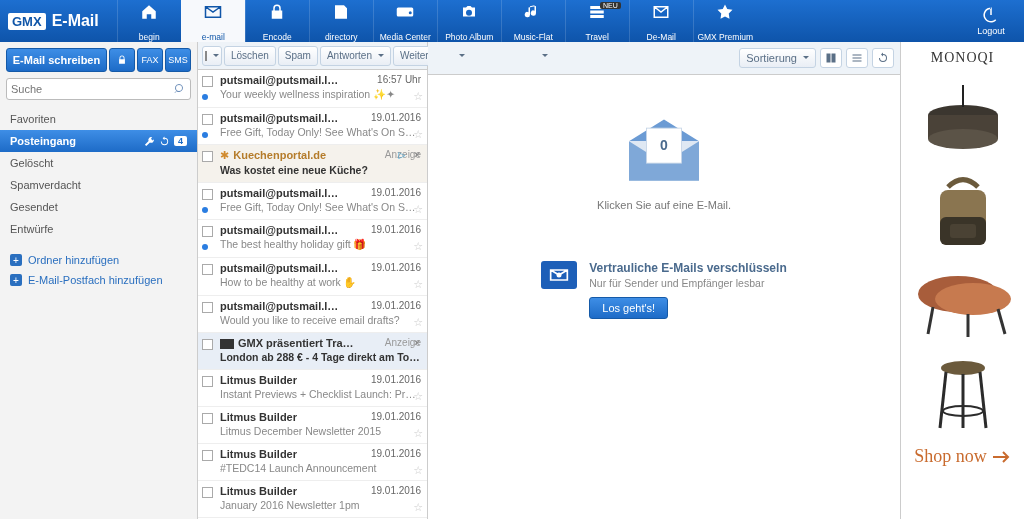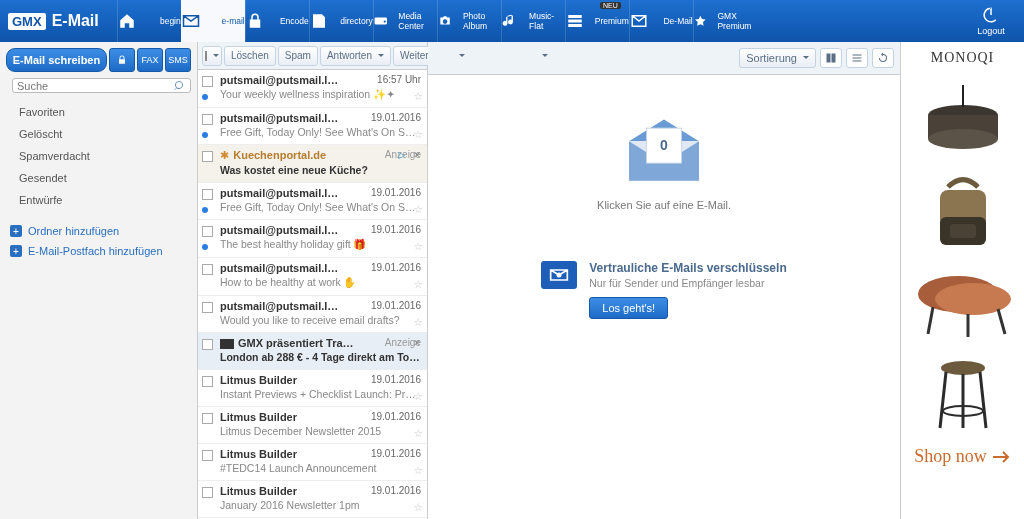--- a/index.html
+++ b/index.html
@@ -1,37 +1,37 @@
 <!DOCTYPE html>
 <html><head>
 <meta charset="utf-8">
 <style>
   * { box-sizing: border-box; margin: 0; padding: 0; }
   html, body { width: 1024px; height: 519px; font-family: Arial, Helvetica, sans-serif; font-size: 11px; color: #333; background: #e8e8e8; overflow: hidden; }
   .topbar { height: 42px; background: linear-gradient(#1d6fd0, #0e54aa); display: flex; align-items: center; color: #fff; padding: 0 8px; }
   .brand { font-weight: bold; font-size: 16px; display: flex; align-items: center; gap: 6px; margin-right: 18px; white-space: nowrap; }
   .brand .gmx { background: #fff; color: #1056a8; padding: 1px 4px; border-radius: 2px; font-size: 13px; }
   .nav { display: flex; align-items: stretch; height: 100%; flex: 1; }
-  .nav-item { width: 64px; display: flex; align-items: center; justify-content: space-between; gap: 11px; font-size: 8.5px; cursor: pointer; border-left: 1px solid rgba(255,255,255,0.15); position: relative; }
+  .nav-item { width: 64px; display: flex; flex-direction: column; align-items: center; justify-content: flex-end; gap: 11px; font-size: 8.5px; cursor: pointer; border-left: 1px solid rgba(255,255,255,0.15); position: relative; }
   .nav-item.active { background: #f7f9fc; color: #1056a8; }
   .nav-item svg { width: 18px; height: 18px; fill: currentColor; }
   .nav-item .badge { position:absolute; top:2px; right:8px; background:#333; color:#fff; font-size:7px; padding:0 3px; border-radius:2px;}
   .logout { margin-left: auto; width: 50px; display: flex; flex-direction: column; align-items: center; justify-content: center; gap: 2px; font-size: 9px; cursor: pointer; }
   .logout svg { width: 18px; height: 18px; fill: #fff; }
 
   .body { display: flex; height: calc(519px - 42px); }
 
   .sidebar { width: 198px; background: #f3f3f3; border-right: 1px solid #ccc; display: flex; flex-direction: column; }
   .compose-row { display:flex; margin:6px; gap:2px; }
-  .compose-btn { flex:1; background: linear-gradient(#3e8ee6,#1d6bc7); color:#fff; border:1px solid #155aa8; border-radius:9px; height:24px; display:flex; align-items:center; justify-content:center; font-weight:bold; font-size:11px; cursor:pointer;}
+  .compose-btn { flex:1; background: linear-gradient(#3e8ee6,#1d6bc7); color:#fff; border:1px solid #155aa8; border-radius:3px; height:24px; display:flex; align-items:center; justify-content:center; font-weight:bold; font-size:11px; cursor:pointer;}
   .mini-btn { width:26px; background: linear-gradient(#3e8ee6,#1d6bc7); color:#fff; border:1px solid #155aa8; border-radius:3px; display:flex; align-items:center; justify-content:center; font-size:9px; cursor:pointer;}
-  .search-wrap { margin: 0 6px 6px 12px; border:1px solid #bbb; background:#fff; height:15px; display:flex; align-items:center; padding:0 4px; border-radius:3px;}
+  .search-wrap { margin: 0 6px 6px 6px; border:1px solid #bbb; background:#fff; height:22px; display:flex; align-items:center; padding:0 4px; border-radius:3px;}
   .search-wrap input { border:none; outline:none; flex:1; font-size:11px; }
   .search-wrap svg { width:12px; height:12px; fill:#6b8db8; }
-  .folder-group { padding: 2px 9px; }
+  .folder-group { padding: 2px 0; }
   .folder { height:22px; display:flex; align-items:center; padding:0 10px; color:#555; cursor:pointer; justify-content:space-between;}
   .folder.sel { background: linear-gradient(#3e8ee6,#1d6bc7); color:#fff; font-weight:bold; }
   .folder.sel .tools svg { fill:#fff; }
   .folder .tools { display:flex; gap:4px; align-items:center;}
   .folder .tools svg { width:11px; height:11px; fill:#fff; }
   .folder .count { background:#fff; color:#1d6bc7; font-size:9px; padding:0 4px; border-radius:2px; font-weight:bold;}
   .add-link { display:flex; align-items:center; gap:6px; color:#2a6fbf; padding:4px 10px; cursor:pointer;}
   .add-link .plus { width:12px;height:12px; background:#2a6fbf; color:#fff; display:flex; align-items:center; justify-content:center; font-size:10px; border-radius:2px;}
 
   .list-col { width: 230px; background:#fff; border-right:1px solid #ccc; display:flex; flex-direction:column;}
@@ -125,21 +125,21 @@
         <svg viewBox="0 0 24 24">
           <path d="M8 3v12.5a3.5 3.5 0 1 1-2-3.2V6l10-2v9.5a3.5 3.5 0 1 1-2-3.2V3l-6 1.2z"></path>
         </svg>
         <span>Music-Flat</span>
       </div>
       <div class="nav-item">
         <span class="badge">NEU</span>
         <svg viewBox="0 0 24 24">
           <path d="M3 4h18v4H3zm0 6h18v4H3zm0 6h18v4H3z"></path>
         </svg>
-        <span>Premium</span>
+        <span>Travel</span>
       </div>
       <div class="nav-item">
         <svg viewBox="0 0 24 24">
           <path d="M3 5h18v14H3zM3 5l9 7 9-7" fill="none" stroke="currentColor" stroke-width="2"></path>
         </svg>
         <span>De-Mail</span>
       </div>
       <div class="nav-item">
         <svg viewBox="0 0 24 24">
           <path d="M12 2l3 6 7 1-5 5 1 7-6-3-6 3 1-7-5-5 7-1z"></path>
@@ -171,20 +171,32 @@
     <div class="search-wrap">
       <input placeholder="Suche" style="">
       <svg viewBox="0 0 24 24">
           <path d="M10 2a8 8 0 1 1-5 14.3L2 20l-1-1 3.7-3A8 8 0 0 1 10 2zm0 2a6 6 0 1 0 0 12 6 6 0 0 0 0-12z"></path>
         </svg>
     </div>
     <div class="folder-group">
       <div class="folder">
           <span>Favoriten</span>
         </div>
+      <div class="folder sel">
+        <span>Posteingang</span>
+        <span class="tools">
+          <svg viewBox="0 0 24 24">
+              <path d="M22 7l-3 3-4-4 3-3a6 6 0 0 0-8 8L2 19l3 3 8-8a6 6 0 0 0 8-8z"></path>
+            </svg>
+          <svg viewBox="0 0 24 24">
+              <path d="M12 4V1L8 5l4 4V6a6 6 0 1 1-6 6H4a8 8 0 1 0 8-8z"></path>
+            </svg>
+          <span class="count">4</span>
+        </span>
+      </div>
       <div class="folder">
           <span>Gelöscht</span>
         </div>
       <div class="folder">
           <span>Spamverdacht</span>
         </div>
       <div class="folder">
           <span>Gesendet</span>
         </div>
       <div class="folder">

